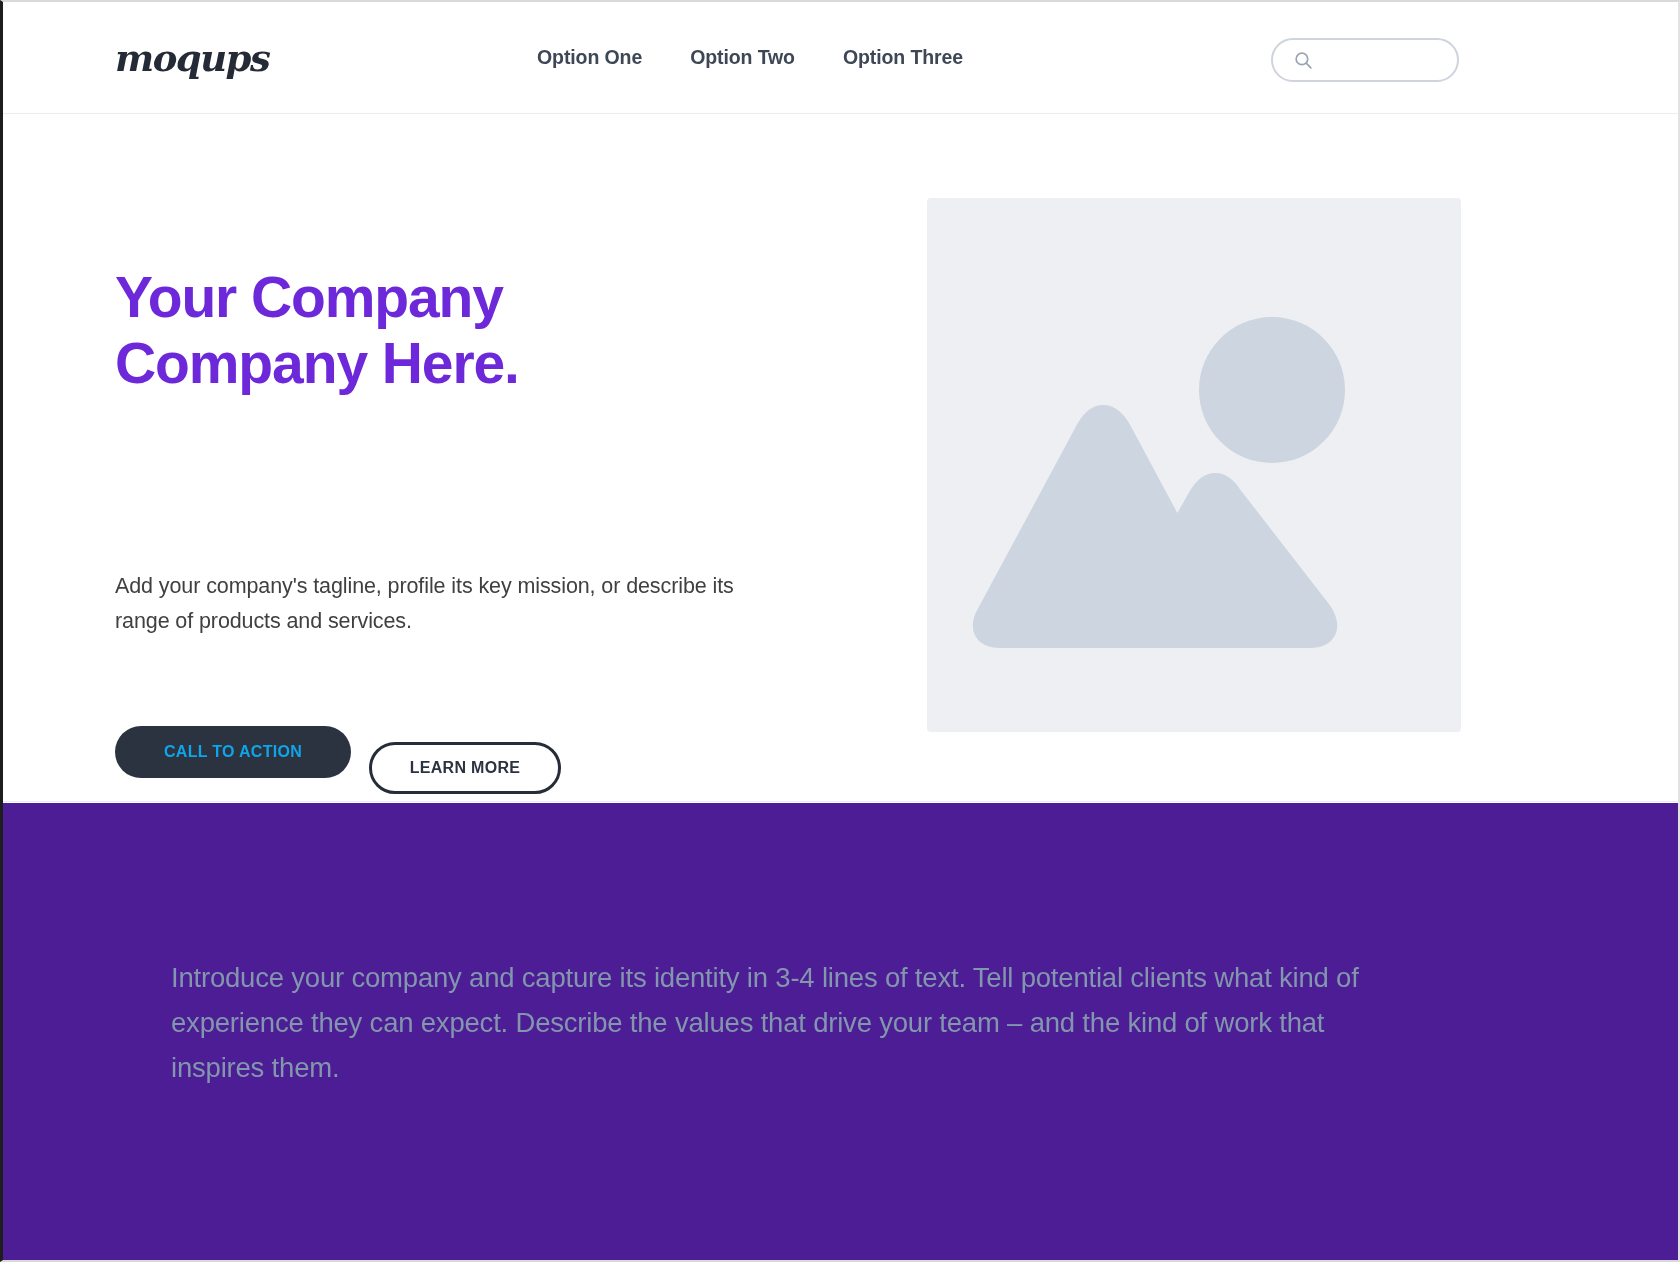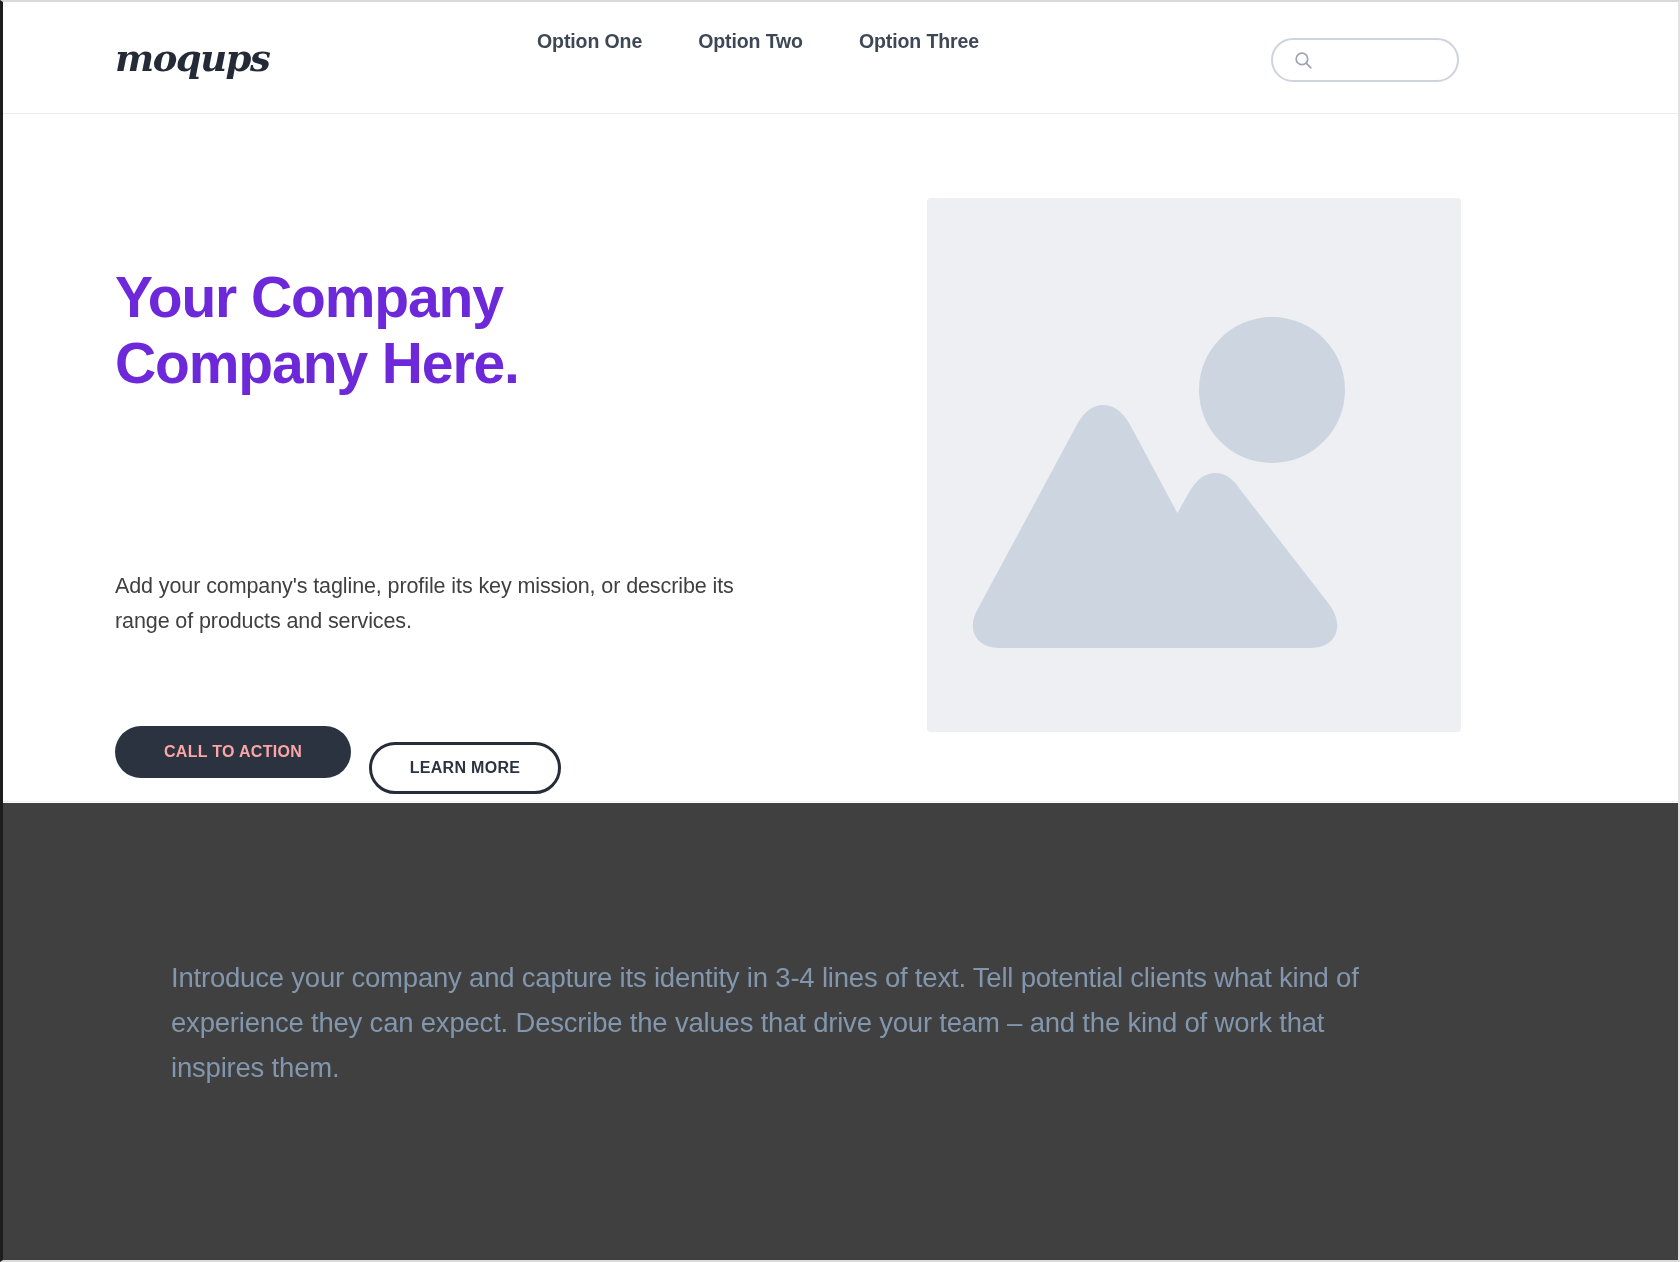--- a/index.html
+++ b/index.html
@@ -49,24 +49,24 @@
     font-style: italic;
     letter-spacing: -1.5px;
     color: #252b36;
     line-height: 44px;
     user-select: none;
   }
 
   .nav {
     position: absolute;
     left: 534px;
-    top: 28px;
+    top: 44px;
     display: flex;
     align-items: flex-start;
-    gap: 8px;
+    gap: 0px;
   }
   .nav-item {
     font-size: 19.5px;
     font-weight: bold;
     color: #3d4756;
     letter-spacing: -0.1px;
     white-space: nowrap;
     cursor: pointer;
   }
   .nav-item + .nav-item { margin-left: 48px; }
@@ -162,21 +162,21 @@
     font-weight: bold;
     letter-spacing: 0.3px;
     cursor: pointer;
     box-sizing: border-box;
     font-family: "Liberation Sans", sans-serif;
   }
   .btn-primary {
     width: 236px;
     height: 52px;
     background: #2b3240;
-    color: #fca5a5;
+    color: #0ea5e9;
     border: none;
   }
   .btn-secondary {
     width: 192px;
     height: 52px;
     background: #ffffff;
     color: #2b3240;
     border: 3px solid #262c38;
     margin-left: 18px;
     margin-top: 32px;
@@ -195,21 +195,21 @@
   }
   .hero-image svg { display: block; }
 
   
   .intro {
     position: absolute;
     left: 0;
     top: 801px;
     width: 1677px;
     height: 459px;
-    background: #404040;
+    background: #4c1d95;
   }
   .intro-text {
     position: absolute;
     left: 168px;
     top: 152px;
     width: 1240px;
     margin: 0;
     font-size: 27.5px;
     line-height: 45px;
     color: #8296ad;

